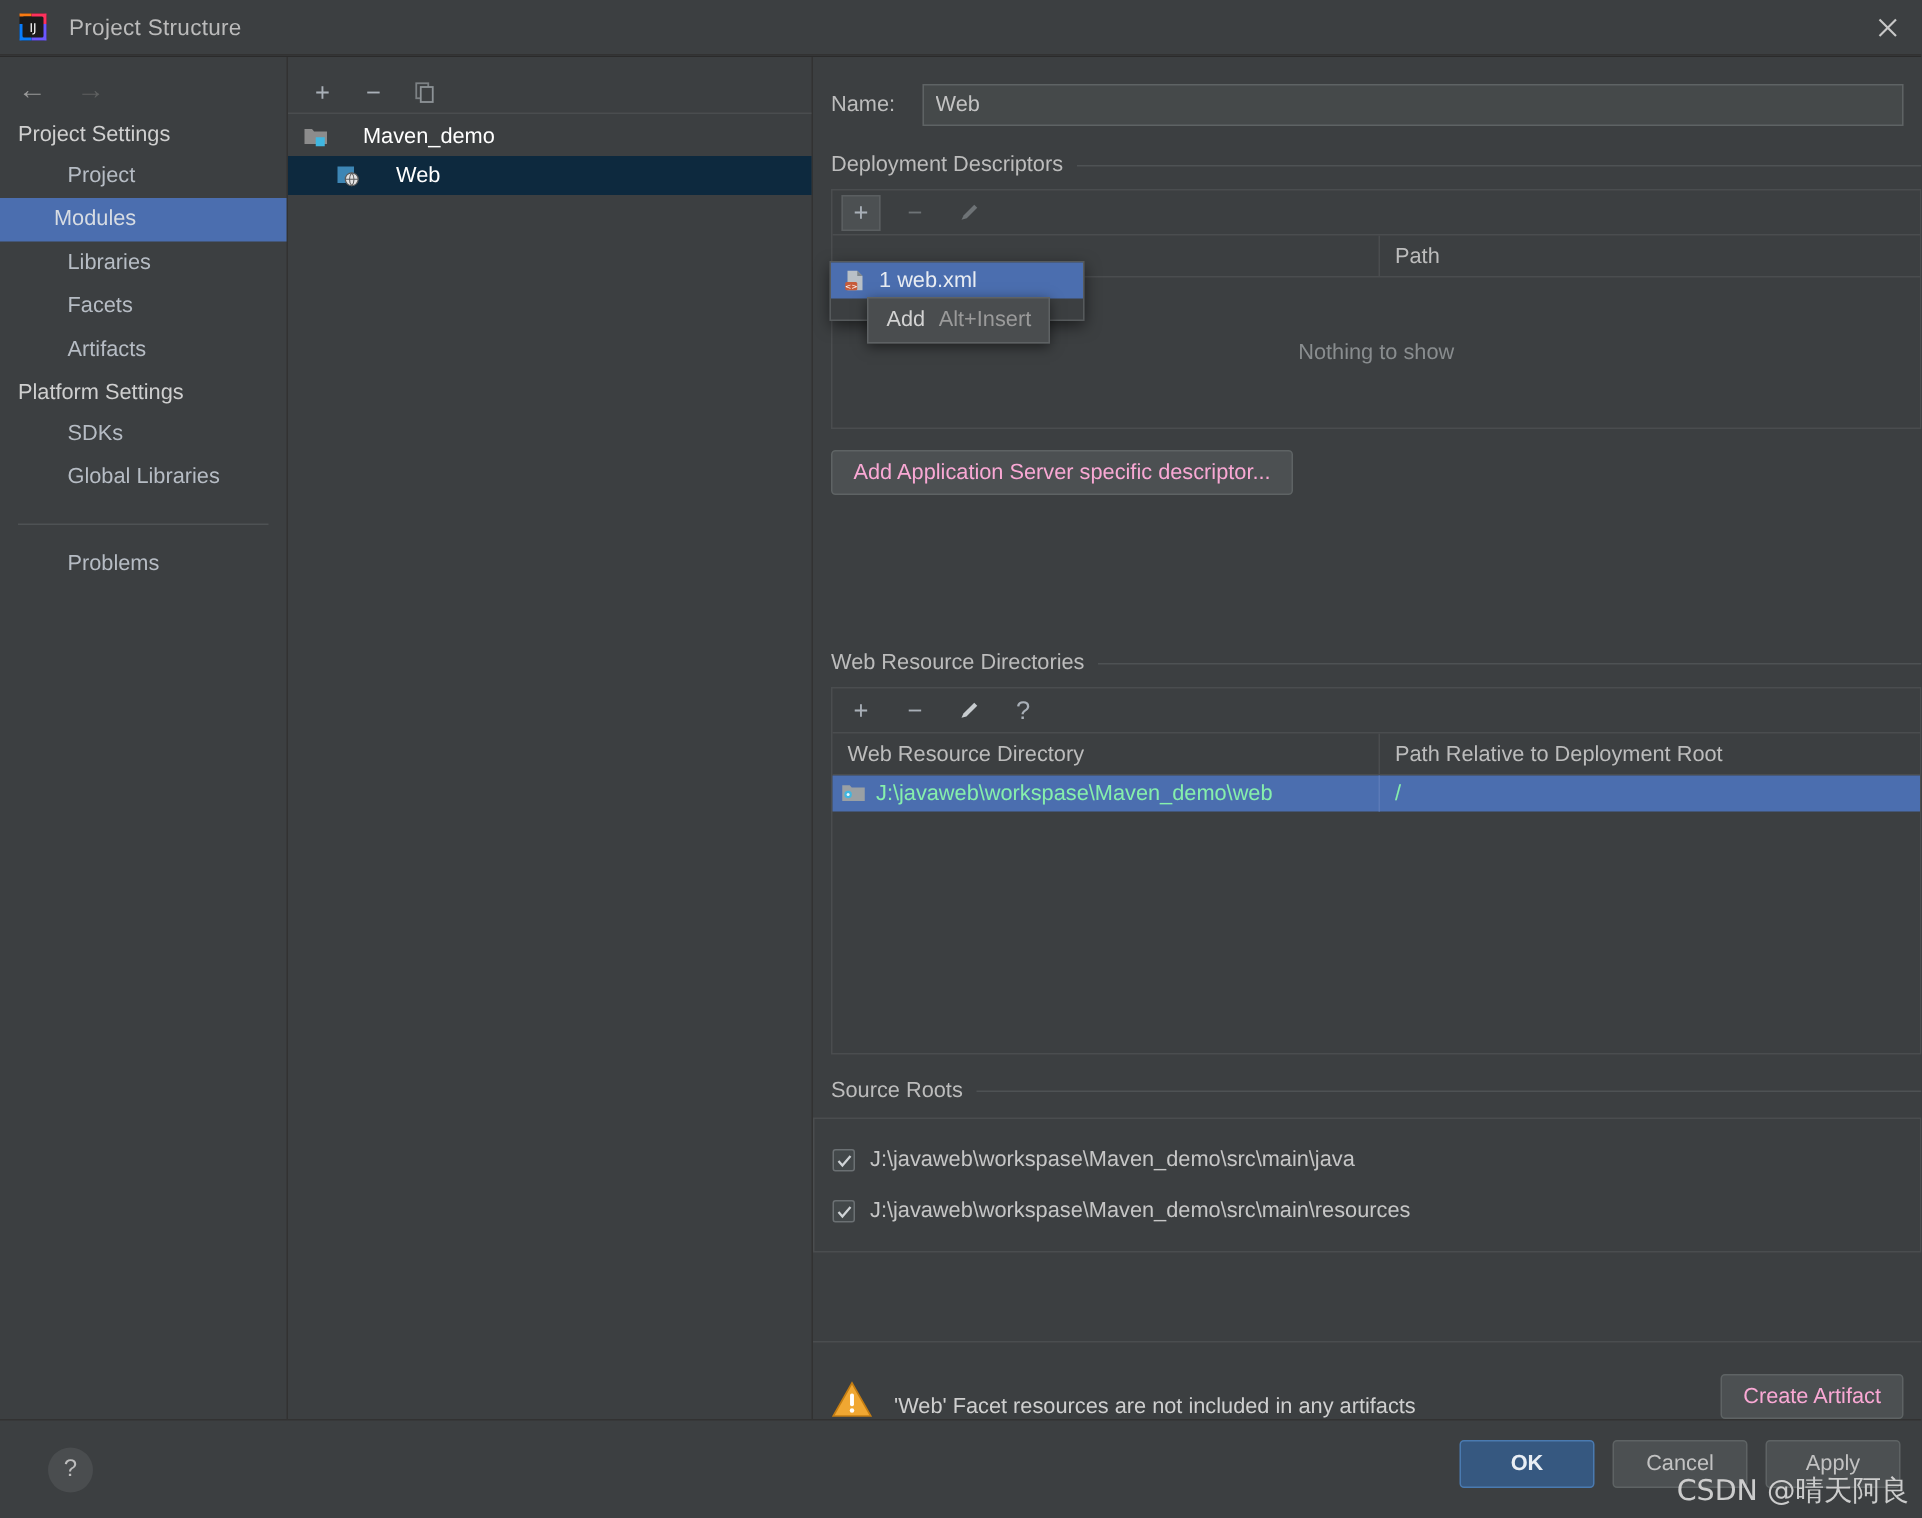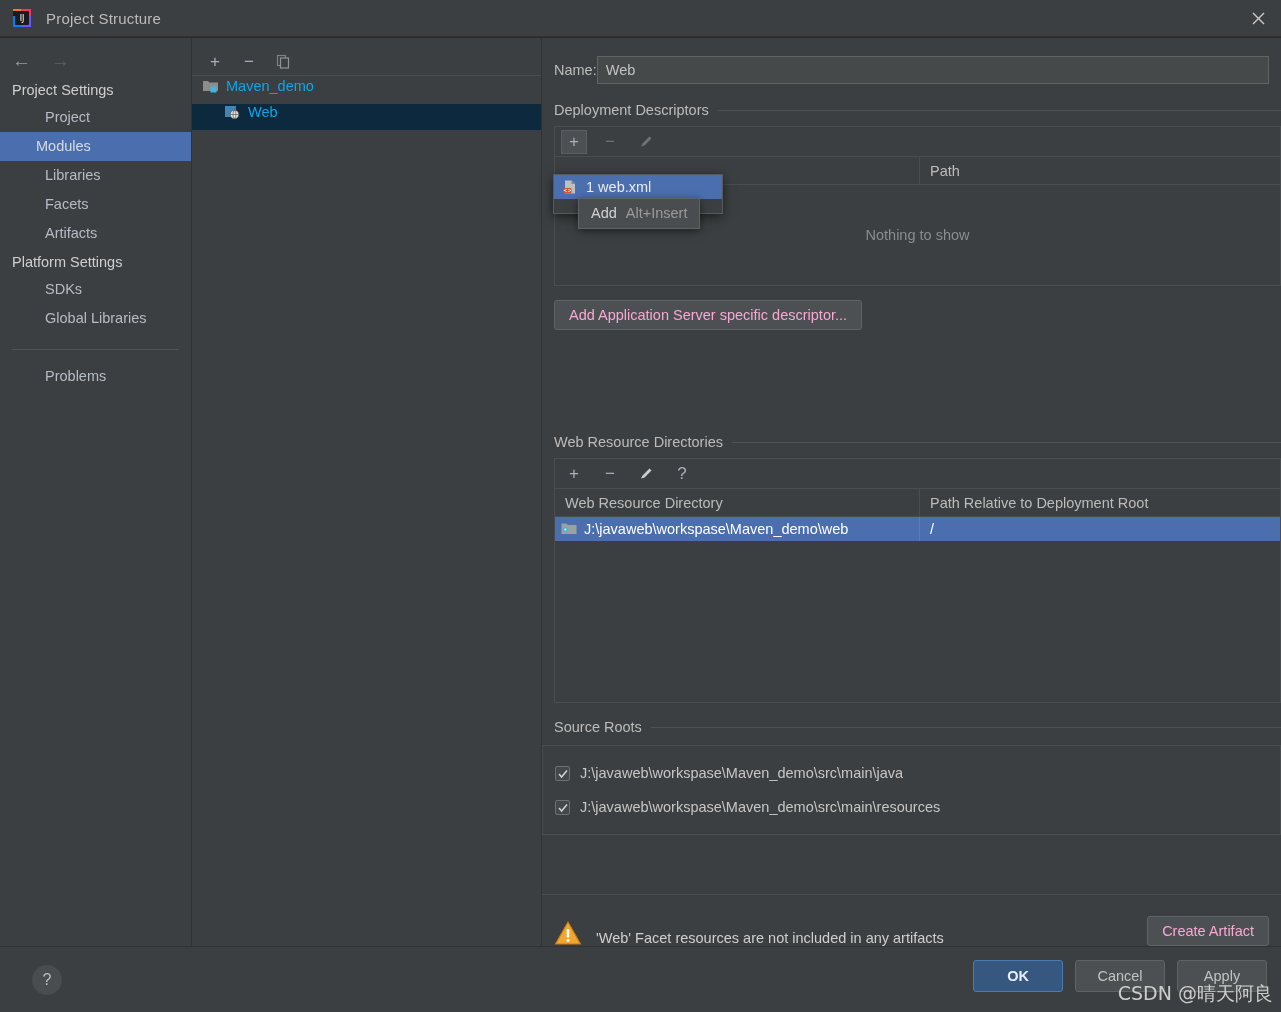--- a/index.html
+++ b/index.html
@@ -94,37 +94,37 @@
     margin-top: 10px;
   }
   .tb-icon {
     color: #a9b0b8; font-size: 17px; line-height: 1;
     display: inline-flex; align-items: center; justify-content: center;
     width: 18px; height: 18px;
   }
   .tb-icon.dim { color: #72777a; }
   .tree-list { padding-top: 2px; }
   .tree-row {
-    height: 26px; display: flex; 
-    color: #0ea5e9; font-size: 14.5px;
+    height: 26px; display: flex; align-items: center;
+    color: #ffffff; font-size: 14.5px; gap: 16px;
   }
   .tree-row.level0 { padding-left: 10px; }
   .tree-row.level1 { padding-left: 32px; }
   .tree-row.selected { background: #0d293e; }
   .tree-ico { width: 17px; height: 16px; margin-right: 7px; flex:none; }
 
   
   .detail {
     flex: 1; position: relative;
     display: flex; flex-direction: column;
     background: #3c3f41; min-width: 0;
   }
   .name-row {
     display: flex; align-items: center;
-    padding: 18px 12px 0 12px; 
+    padding: 18px 12px 0 12px; gap: 18px;
   }
   .name-label { color: #bcbcbc; font-size: 14.5px; }
   .name-input {
     flex: 1; height: 28px;
     background: #45494a; border: 1px solid #5e6364;
     color: #c3c3c3; font-size: 14.5px;
     padding: 0 8px; font-family: "Liberation Sans", sans-serif;
     outline: none;
   }
 
@@ -168,21 +168,21 @@
     padding: 6px 14px; border-radius: 3px;
     font-family: "Liberation Sans", sans-serif;
   }
   .add-appsrv-wrap { padding: 14px 0 0 12px; }
 
   .wrd-rows { height: 185px; }
   .wrd-row {
     display: flex; align-items: center; height: 24px;
     font-size: 14.5px; color: #c9c9c9;
   }
-  .wrd-row.selected { background: #4b6eaf; color: #ffffff; }
+  .wrd-row.selected { background: #4b6eaf; color: #86efac; }
   .wrd-row .c1 { width: 365px; display: flex; align-items: center; padding-left: 6px; border-right: 1px solid #5b7ab8; height: 100%; }
   .wrd-row .c2 { flex: 1; padding-left: 10px; }
   .folder-ico { width: 16px; height: 14px; margin-right: 7px; flex:none; }
 
   .src-panel { margin: 10px 0 0 0; border: 1px solid #4a4d4f; padding: 10px 0 10px 0; }
   .src-row { display: flex; align-items: center; height: 34px; padding-left: 12px; gap: 10px; }
   .cbx {
     width: 15px; height: 15px; background: #43484a;
     border: 1px solid #6b7073; position: relative; flex: none;
     border-radius: 2px;

